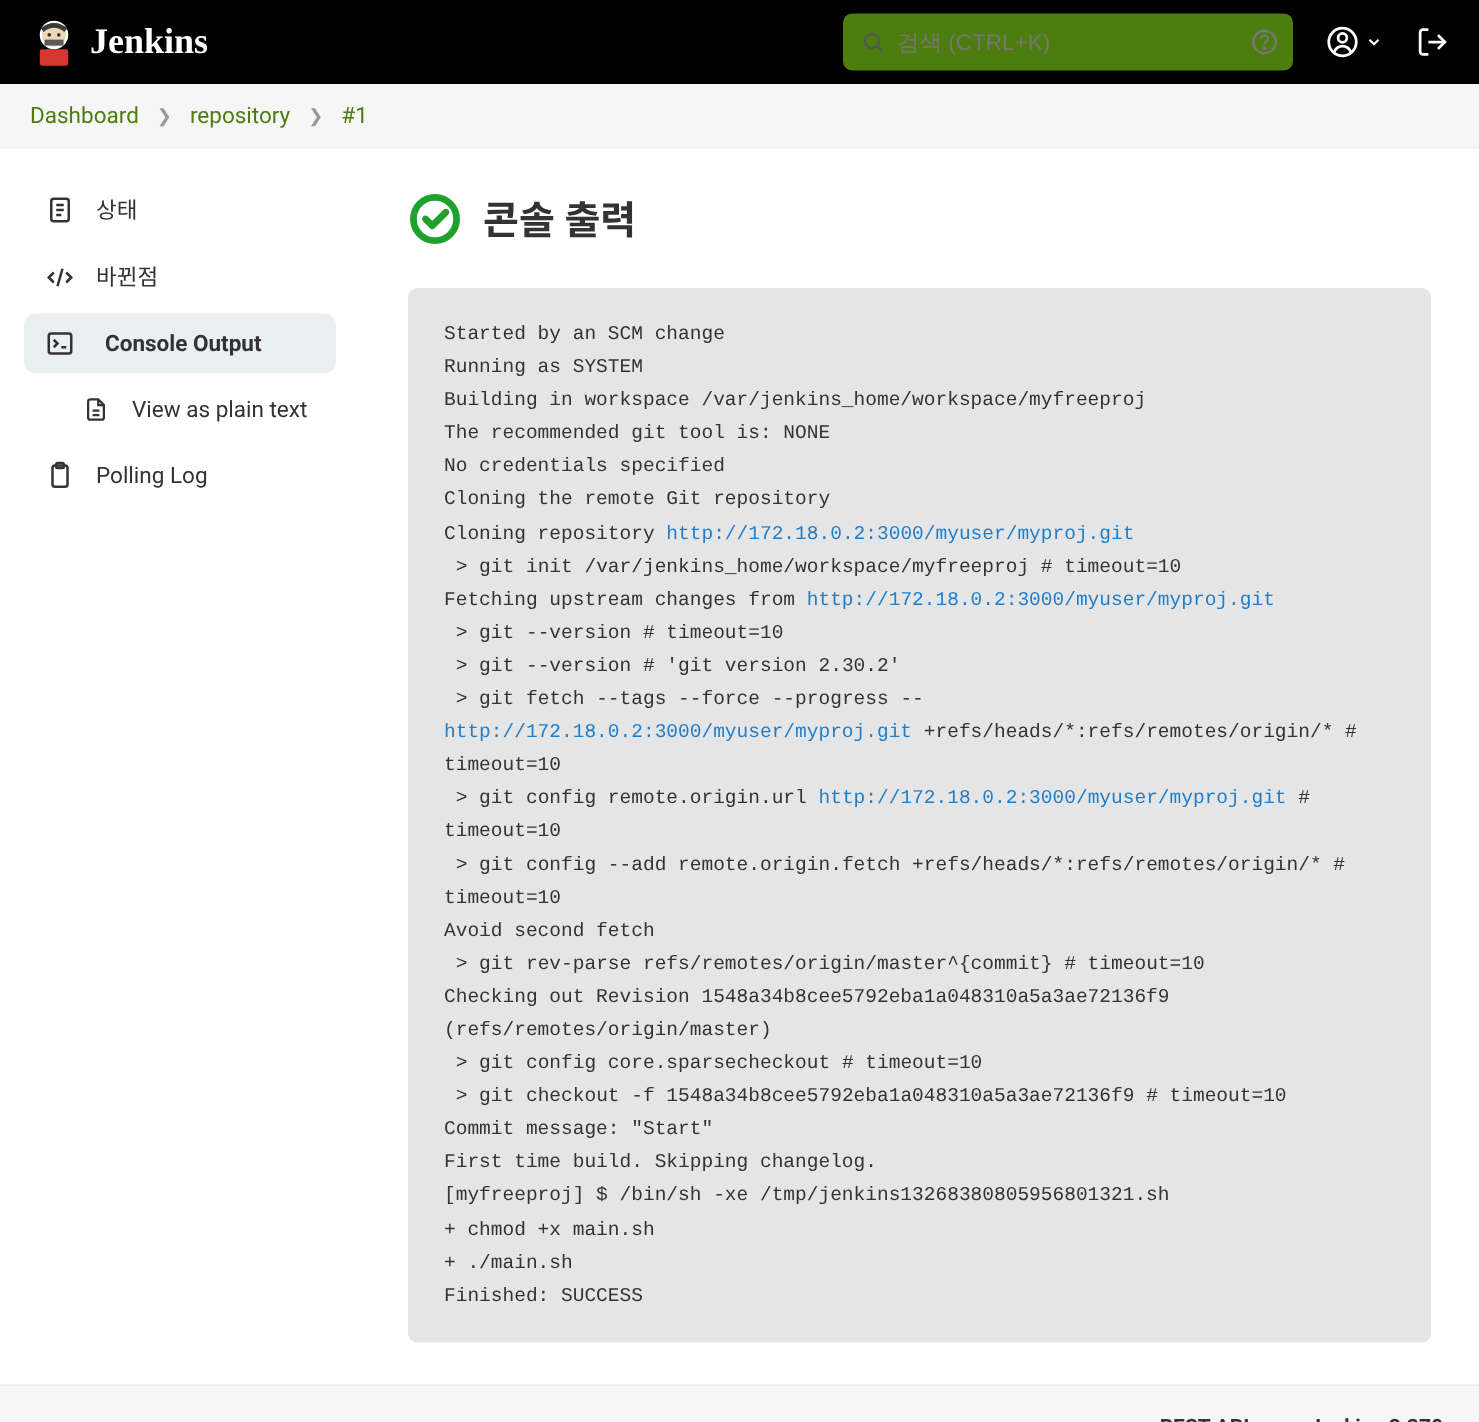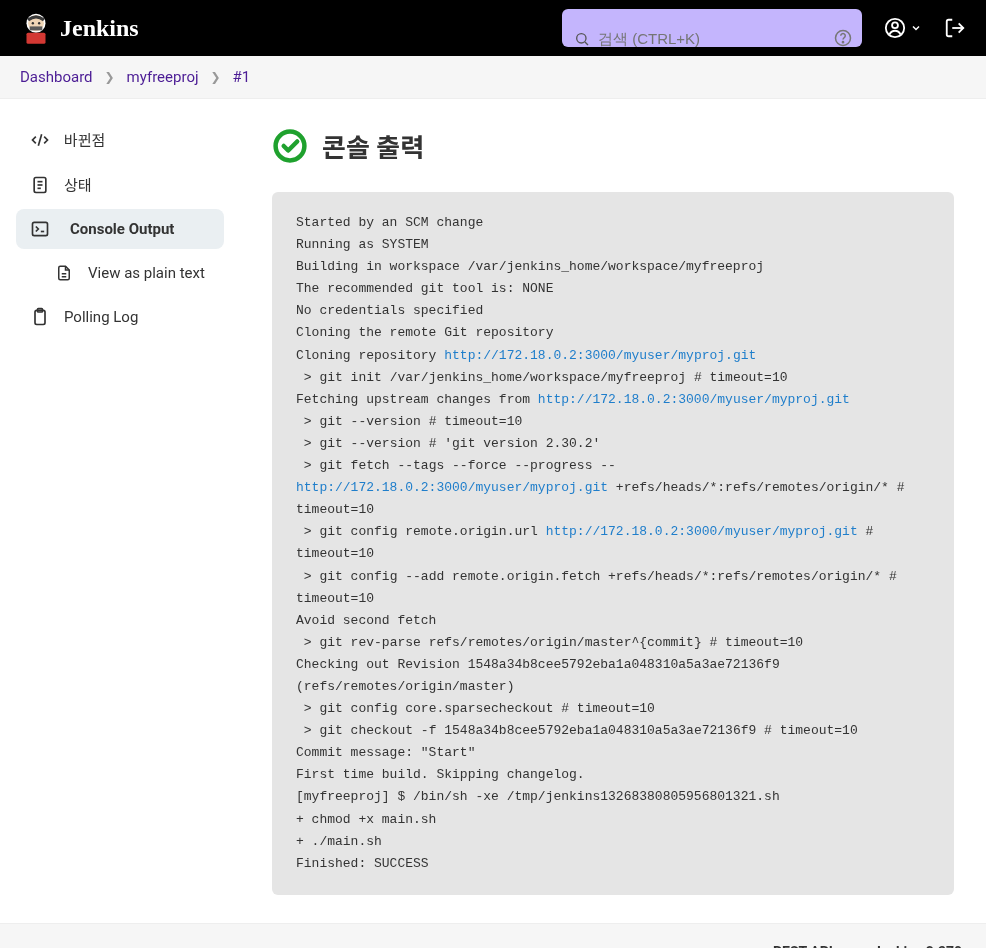--- a/index.html
+++ b/index.html
@@ -3,28 +3,28 @@
 <meta charset="utf-8">
 <style>
 * { box-sizing: border-box; margin: 0; padding: 0; }
 body { font-family: -apple-system, BlinkMacSystemFont, "Segoe UI", Roboto, "Noto Sans KR", sans-serif; background: #fff; color: #333; }
 
 .header { background: #000; height: 56px; display: flex; align-items: center; padding: 0 20px; gap: 10px; }
 .logo-wrap { display: flex; align-items: center; gap: 8px; }
 .logo-img { width: 32px; height: 38px; }
 .logo-text { color: #fff; font-size: 24px; font-weight: 700; font-family: Georgia, serif; }
 .header-spacer { flex: 1; }
-.search-box { position: relative; display: flex; align-items: flex-end; background: #c4b5fd; border-radius: 6px; width: 300px; height: 38px; padding: 0 38px 0 36px; }
+.search-box { position: relative; display: flex; align-items: center; background: #4d7c0f; border-radius: 6px; width: 300px; height: 38px; padding: 0 38px 0 36px; }
 .search-box .search-icon { position: absolute; left: 12px; color: #555; }
 .search-box input { border: none; outline: none; width: 100%; font-size: 15px; background: transparent; }
 .search-box .help-icon { position: absolute; right: 10px; color: #777; }
 .header-icon { color: #fff; display: flex; align-items: center; gap: 4px; margin-left: 12px; cursor: pointer; }
 
 .breadcrumb-bar { background: #f6f6f6; border-bottom: 1px solid #eee; padding: 12px 20px; display: flex; align-items: center; gap: 12px; font-size: 15px; }
-.breadcrumb-item { color: #4c1d95; cursor: pointer; }
+.breadcrumb-item { color: #4d7c0f; cursor: pointer; }
 .breadcrumb-sep { color: #999; font-size: 12px; }
 
 .main { display: flex; min-height: calc(100vh - 160px); }
 .sidebar { width: 240px; padding: 20px 16px; }
 .side-item { display: flex; align-items: center; gap: 14px; padding: 10px 14px; border-radius: 8px; cursor: pointer; font-size: 15px; color: #333; margin-bottom: 4px; }
 .side-item.active { background: #eaeff2; font-weight: 700; gap: 20px; }
 .side-item.sub { padding-left: 38px; }
 .side-icon { width: 20px; height: 20px; display: inline-flex; align-items: center; justify-content: center; flex-shrink: 0; }
 .side-git-icon svg { width: 22px; height: 22px; }
 
@@ -82,47 +82,47 @@
         <path d="M9 21H5a2 2 0 0 1-2-2V5a2 2 0 0 1 2-2h4"></path>
         <polyline points="16 17 21 12 16 7"></polyline>
         <line x1="21" y1="12" x2="9" y2="12"></line>
       </svg>
   </div>
 </div>
 
 <div class="breadcrumb-bar">
   <span class="breadcrumb-item">Dashboard</span>
   <span class="breadcrumb-sep">❯</span>
-  <span class="breadcrumb-item">myfreeproj</span>
+  <span class="breadcrumb-item">repository</span>
   <span class="breadcrumb-sep">❯</span>
   <span class="breadcrumb-item">#1</span>
 </div>
 
 <div class="main">
   <div class="sidebar">
-    <div class="side-item">
-      <span class="side-icon">
-          <svg width="20" height="20" viewBox="0 0 24 24" fill="none" stroke="currentColor" stroke-width="2">
-            <polyline points="7 8 3 12 7 16"></polyline>
-            <polyline points="17 8 21 12 17 16"></polyline>
-            <line x1="14" y1="5" x2="10" y2="19"></line>
-          </svg>
-        </span>
-      <span>바뀐점</span>
-    </div>
     <div class="side-item">
       <span class="side-icon">
           <svg width="20" height="20" viewBox="0 0 24 24" fill="none" stroke="currentColor" stroke-width="2">
             <rect x="5" y="3" width="14" height="18" rx="2"></rect>
             <line x1="9" y1="8" x2="15" y2="8"></line>
             <line x1="9" y1="12" x2="15" y2="12"></line>
             <line x1="9" y1="16" x2="13" y2="16"></line>
           </svg>
         </span>
       <span>상태</span>
+    </div>
+    <div class="side-item">
+      <span class="side-icon">
+          <svg width="20" height="20" viewBox="0 0 24 24" fill="none" stroke="currentColor" stroke-width="2">
+            <polyline points="7 8 3 12 7 16"></polyline>
+            <polyline points="17 8 21 12 17 16"></polyline>
+            <line x1="14" y1="5" x2="10" y2="19"></line>
+          </svg>
+        </span>
+      <span>바뀐점</span>
     </div>
     <div class="side-item active">
       <span class="side-icon">
           <svg width="20" height="20" viewBox="0 0 24 24" fill="none" stroke="currentColor" stroke-width="2">
             <rect x="3" y="4" width="18" height="16" rx="2"></rect>
             <polyline points="7 9 10 12 7 15"></polyline>
             <line x1="13" y1="15" x2="17" y2="15"></line>
           </svg>
         </span>
       <span>Console Output</span>

